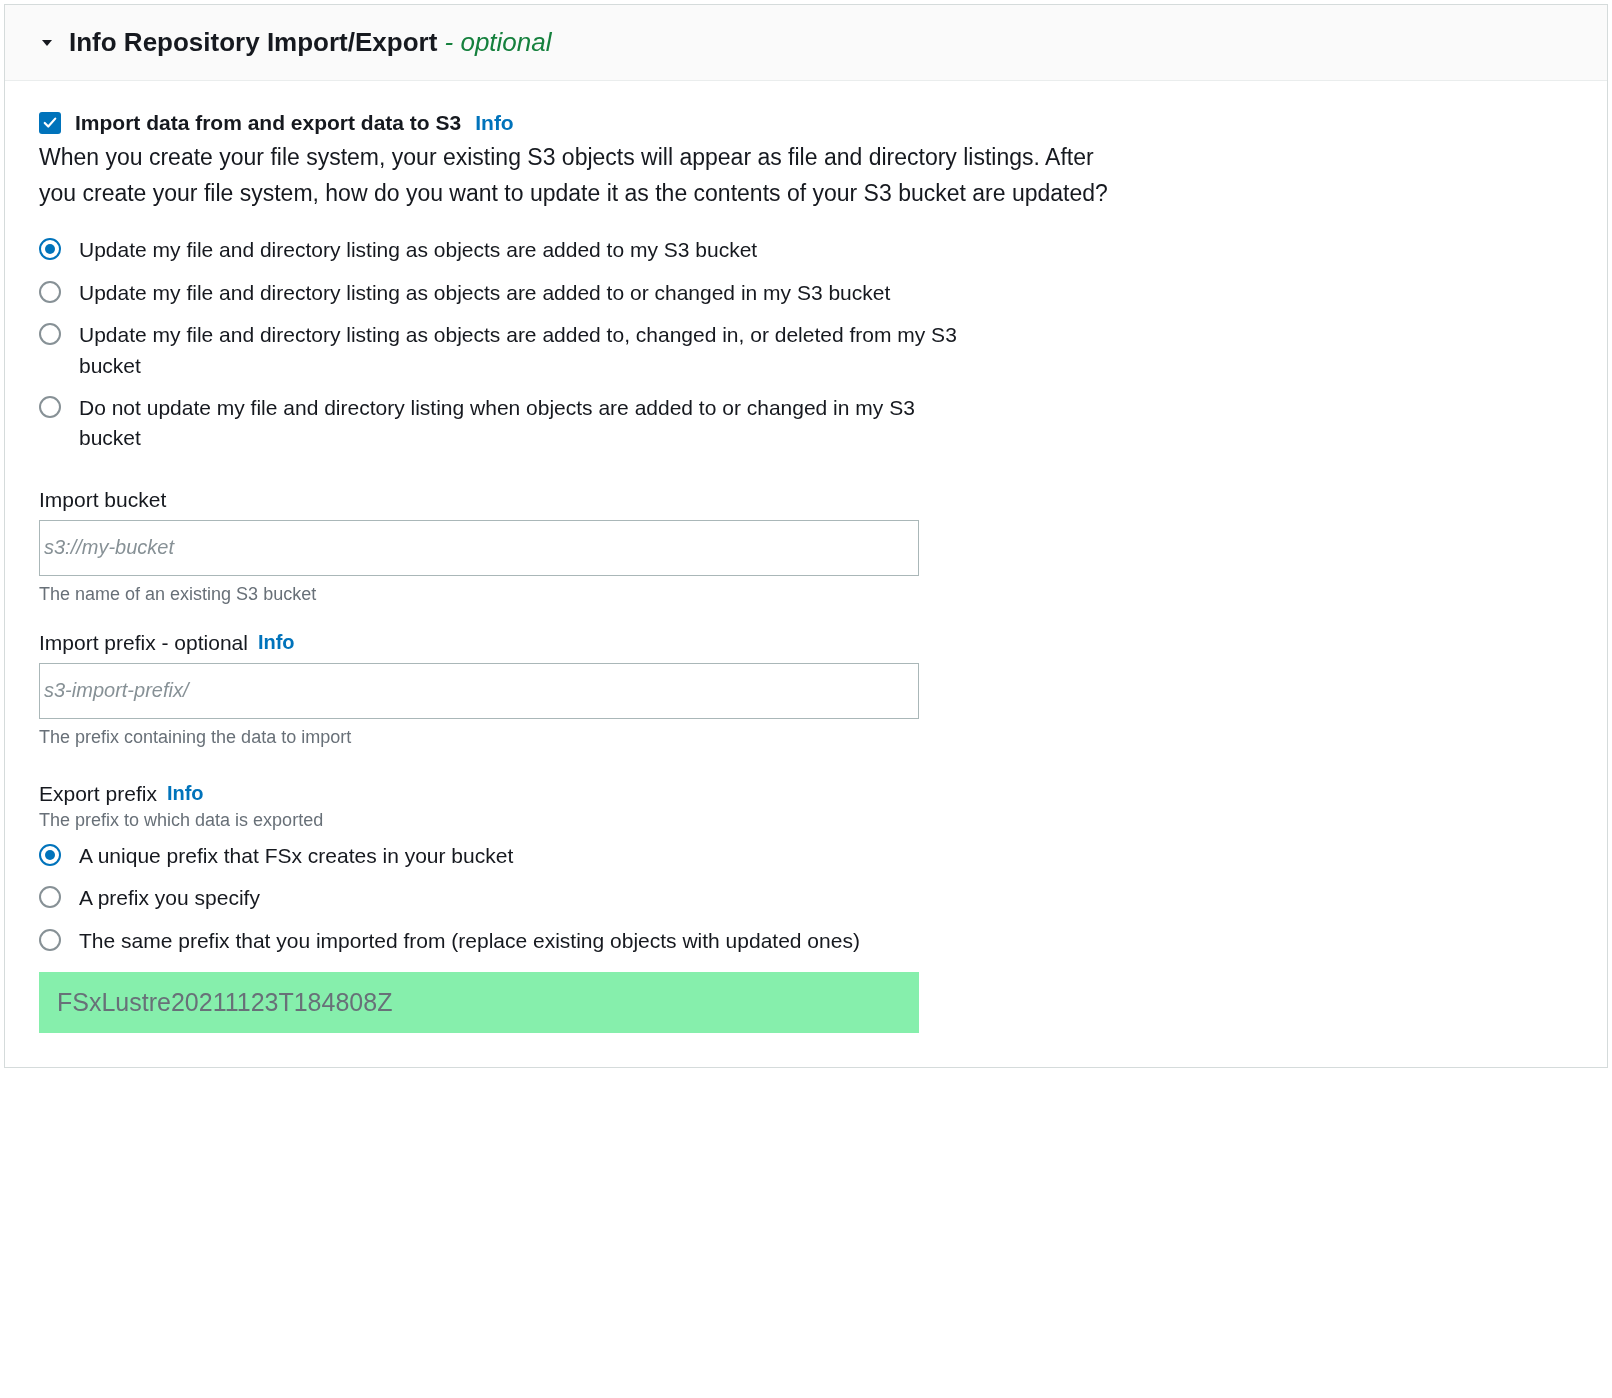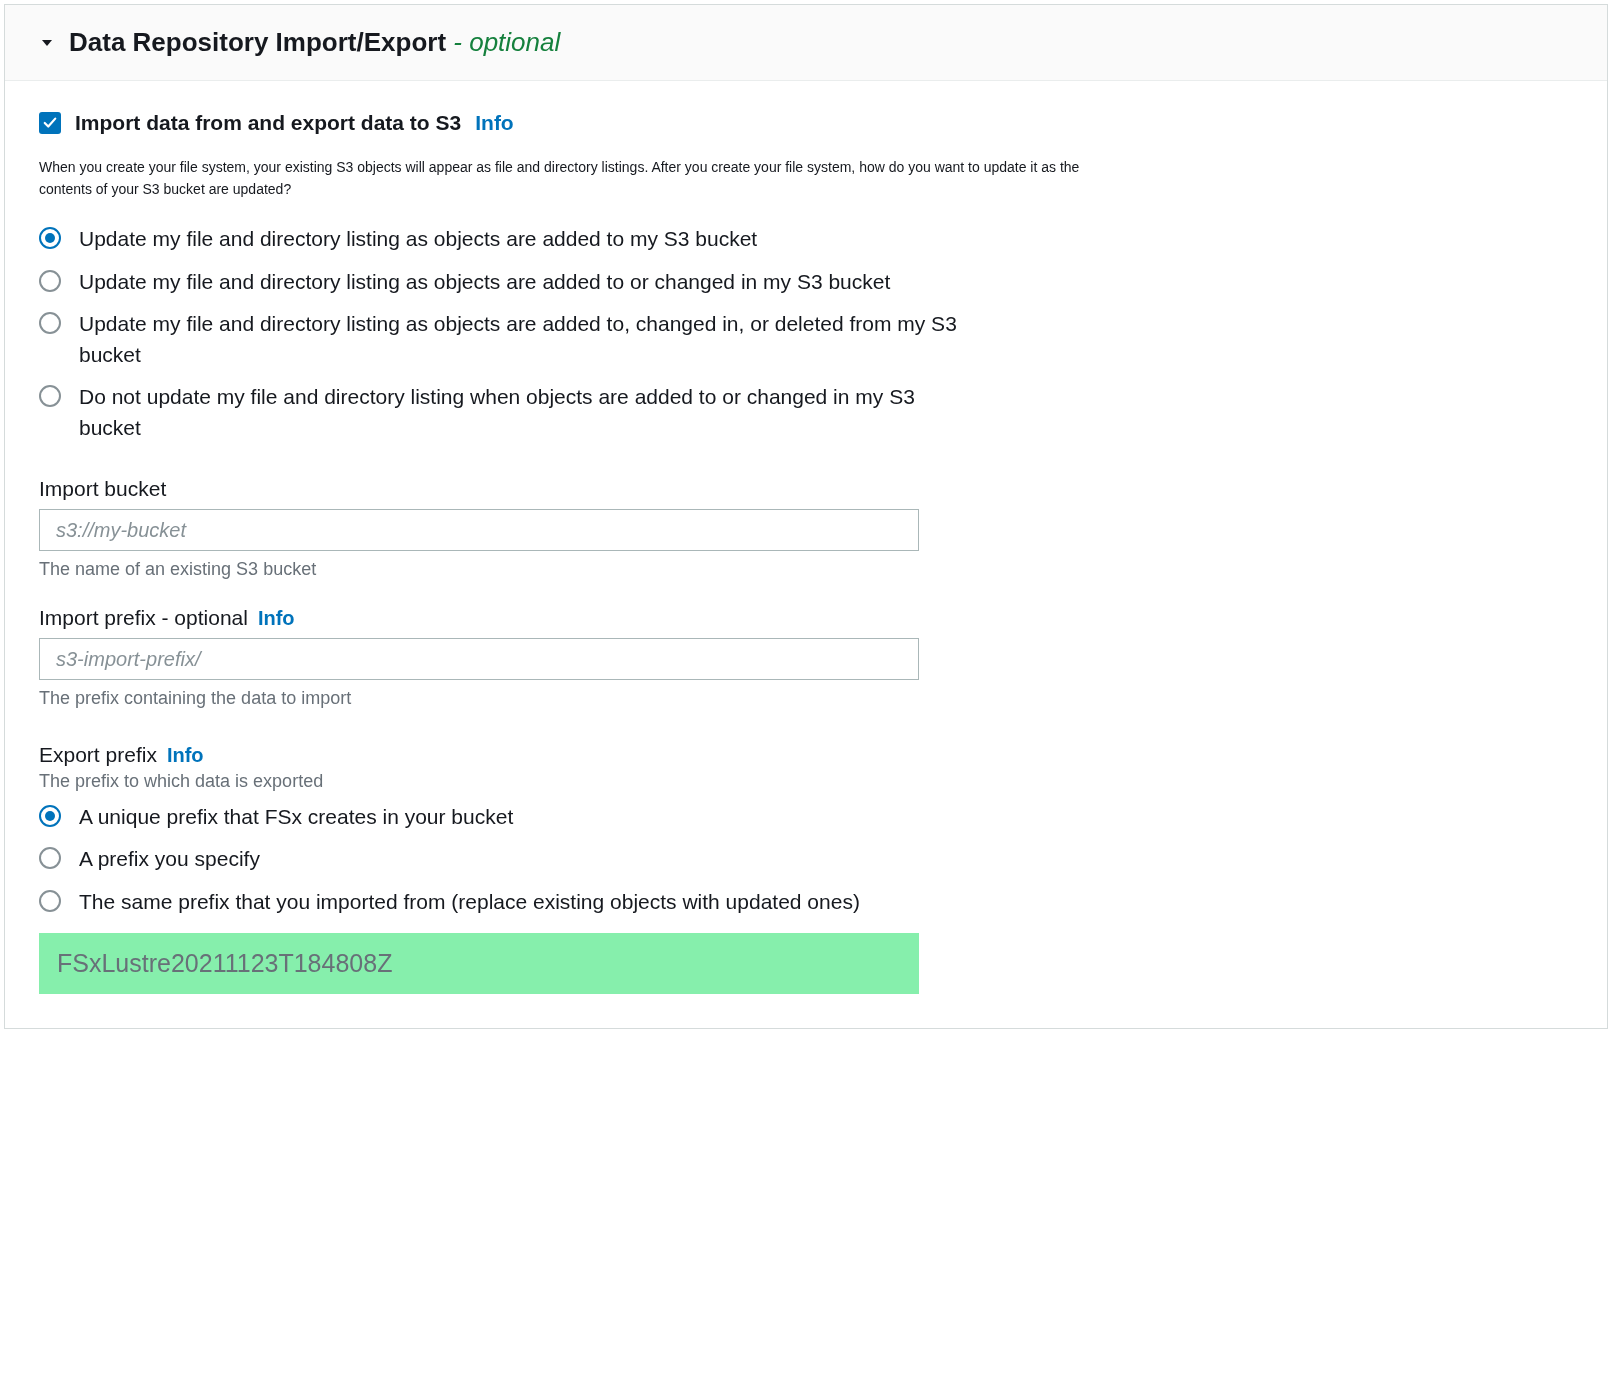--- a/index.html
+++ b/index.html
@@ -68,22 +68,22 @@
       cursor: pointer;
     }
     .info-link-sm {
       color: #0073bb;
       font-weight: 700;
       font-size: 20px;
       cursor: pointer;
       margin-left: 10px;
     }
     .description {
-      margin-top: 22px;
-      font-size: 14px;
+      margin-top: 5px;
+      font-size: 23px;
       line-height: 1.55;
       color: #16191f;
       max-width: 1080px;
     }
     .radio-group { margin-top: 24px; max-width: 920px; }
     .radio-row {
       display: flex;
       align-items: flex-start;
       gap: 18px;
       margin-bottom: 12px;
@@ -117,23 +117,23 @@
     .field-block.sm-top { margin-top: 26px; }
     .field-label {
       font-size: 21px;
       color: #16191f;
       margin-bottom: 8px;
       display: flex;
       align-items: center;
     }
     .text-input {
       width: 100%;
-      height: 42px;
+      height: 56px;
       border: 1px solid #aab7b8;
-      padding: 0 16px;
+      padding: 0 4px;
       font-size: 20px;
       font-style: italic;
       color: #ec4899;
       font-family: inherit;
     }
     .text-input::placeholder { color: #879196; font-style: italic; }
     .helper {
       margin-top: 8px;
       font-size: 18px;
       color: #687078;
@@ -157,21 +157,21 @@
 <body>
 
 <div class="panel">
   <div class="panel-header">
     <span class="caret-icon">
       <svg viewBox="0 0 16 16">
           <polygon points="3,5 13,5 8,11" fill="#16191f"></polygon>
         </svg>
     </span>
     <span>
-      <span class="panel-title">Data Repository Import/Export</span><span class="panel-title-optional"> - optional</span>
+      <span class="panel-title">Info Repository Import/Export</span><span class="panel-title-optional"> - optional</span>
     </span>
   </div>
 
   <div class="panel-body">
 
     <div class="row-inline">
       <span class="checkbox">
         <svg viewBox="0 0 16 16">
             <path d="M2 8 L6 12 L14 3" stroke="#fff" stroke-width="2.5" fill="none" stroke-linecap="round" stroke-linejoin="round"></path>
           </svg>

